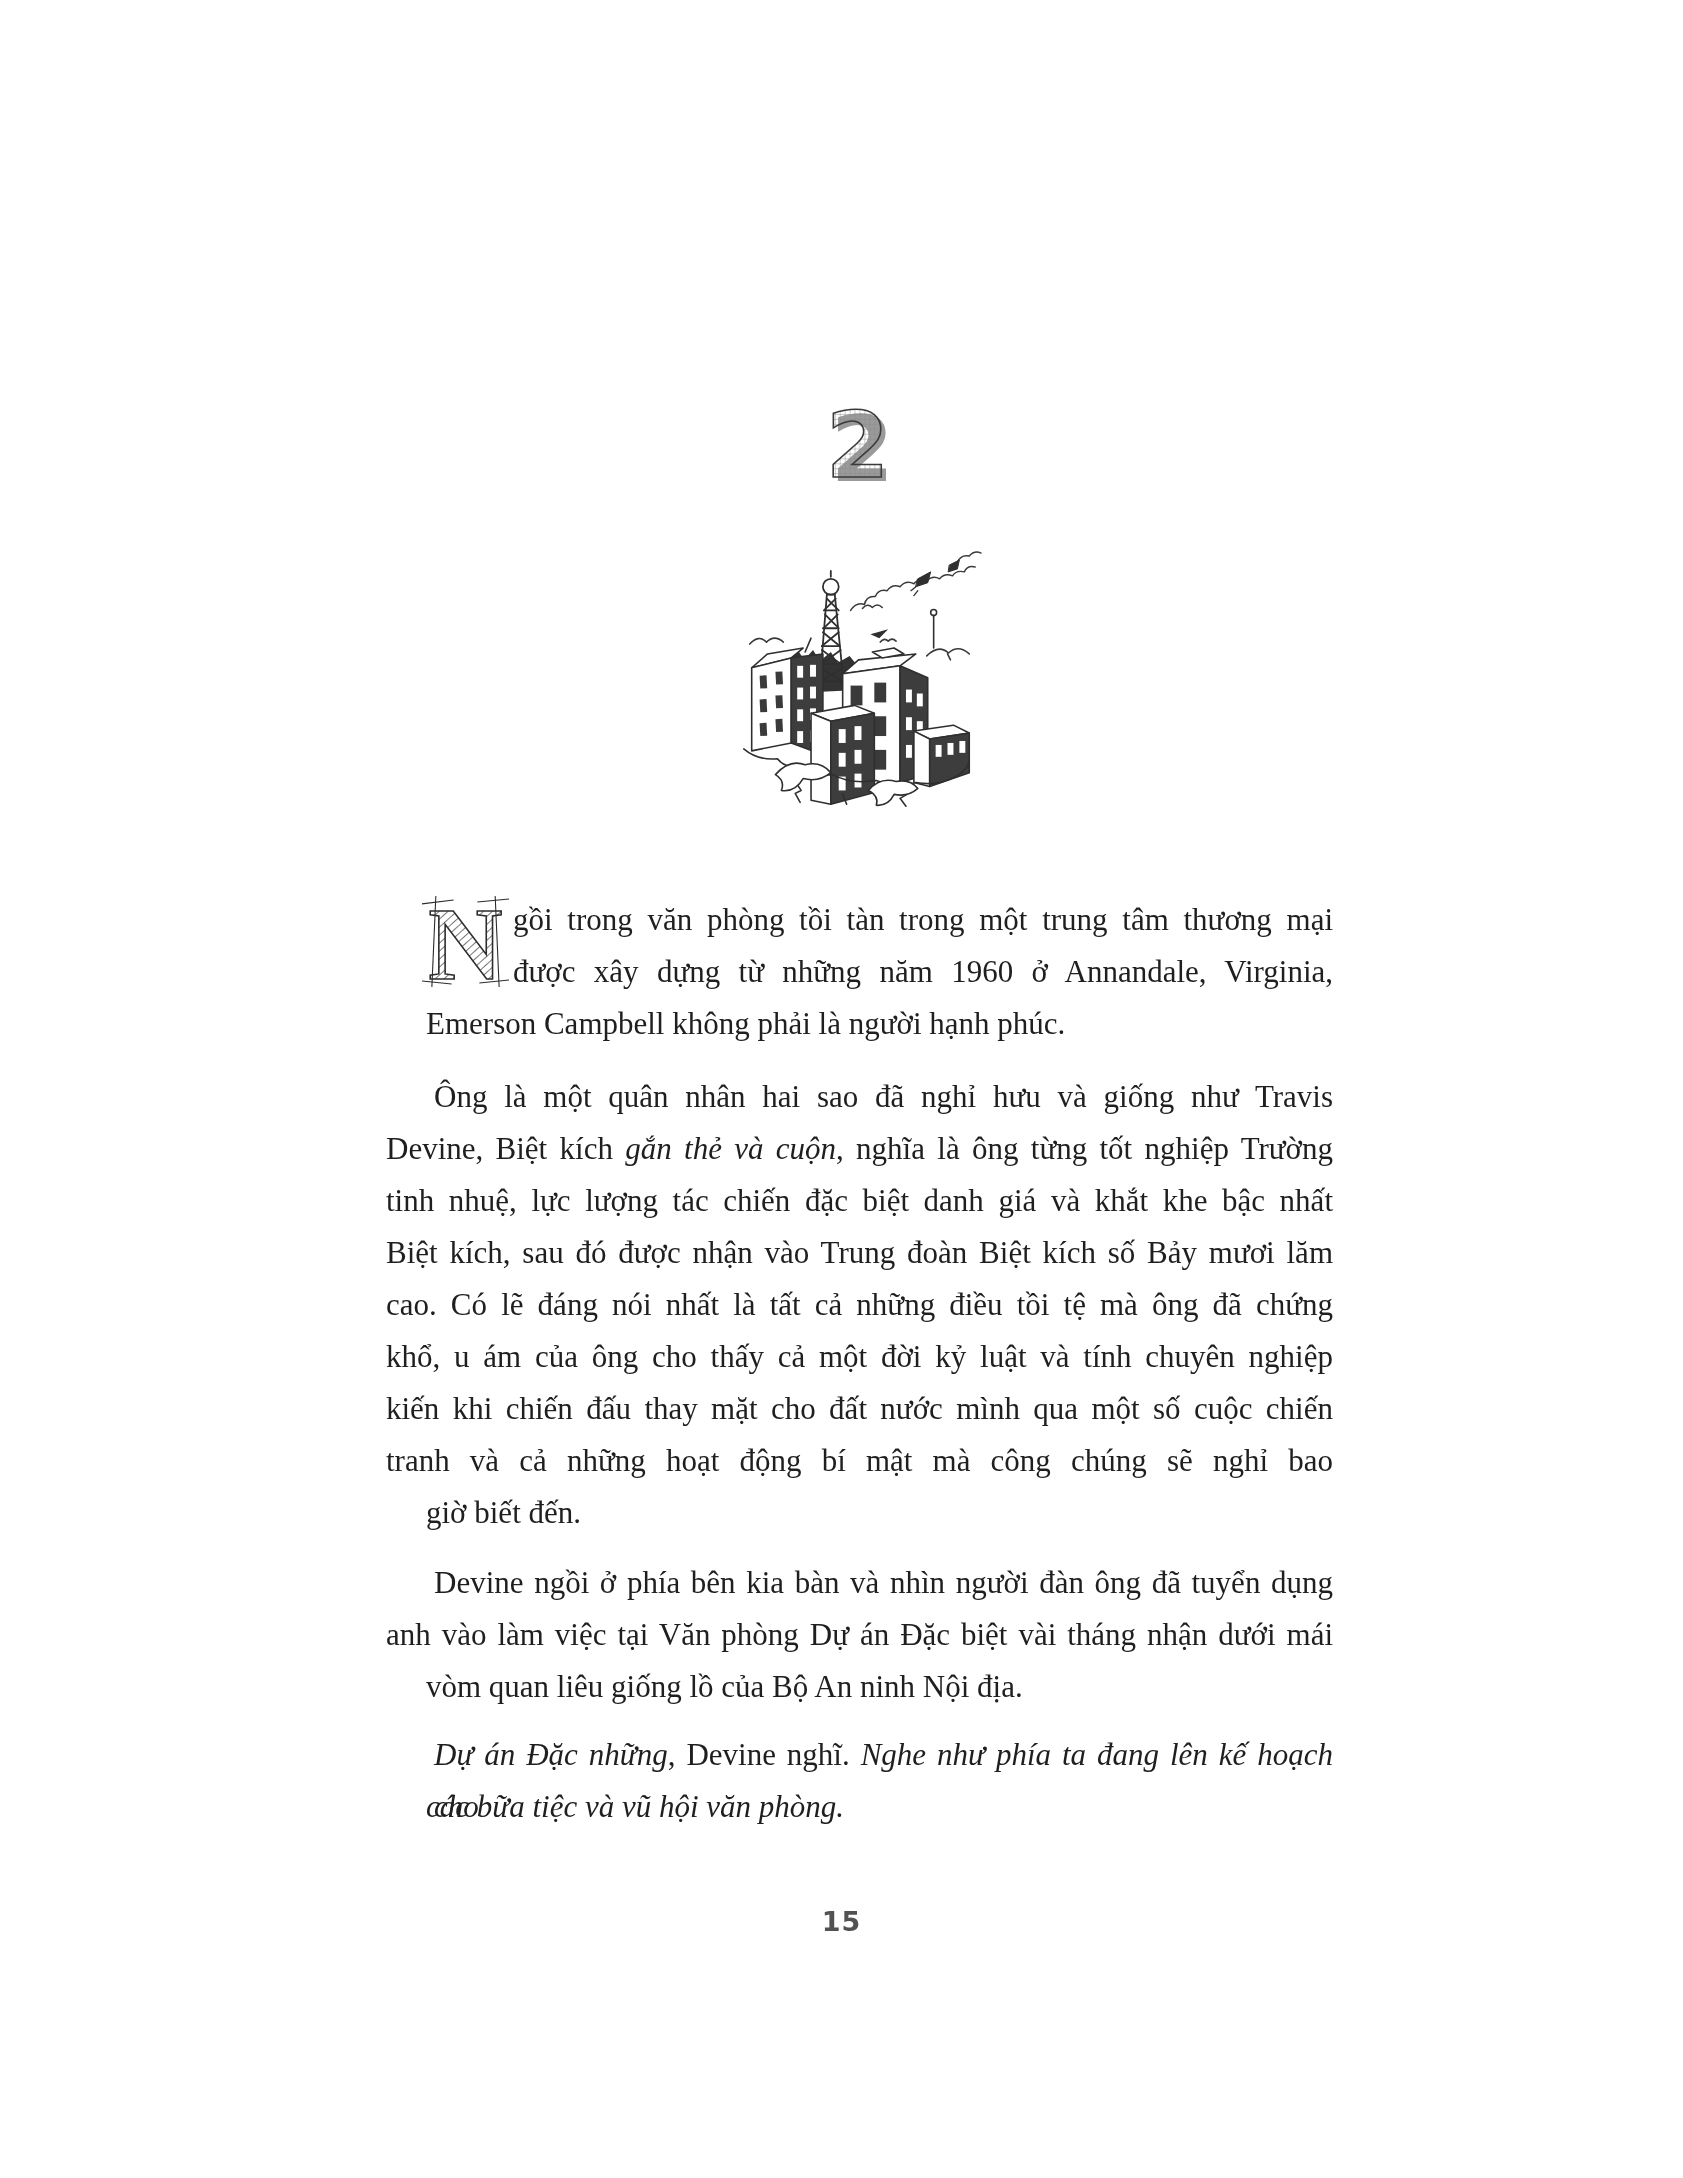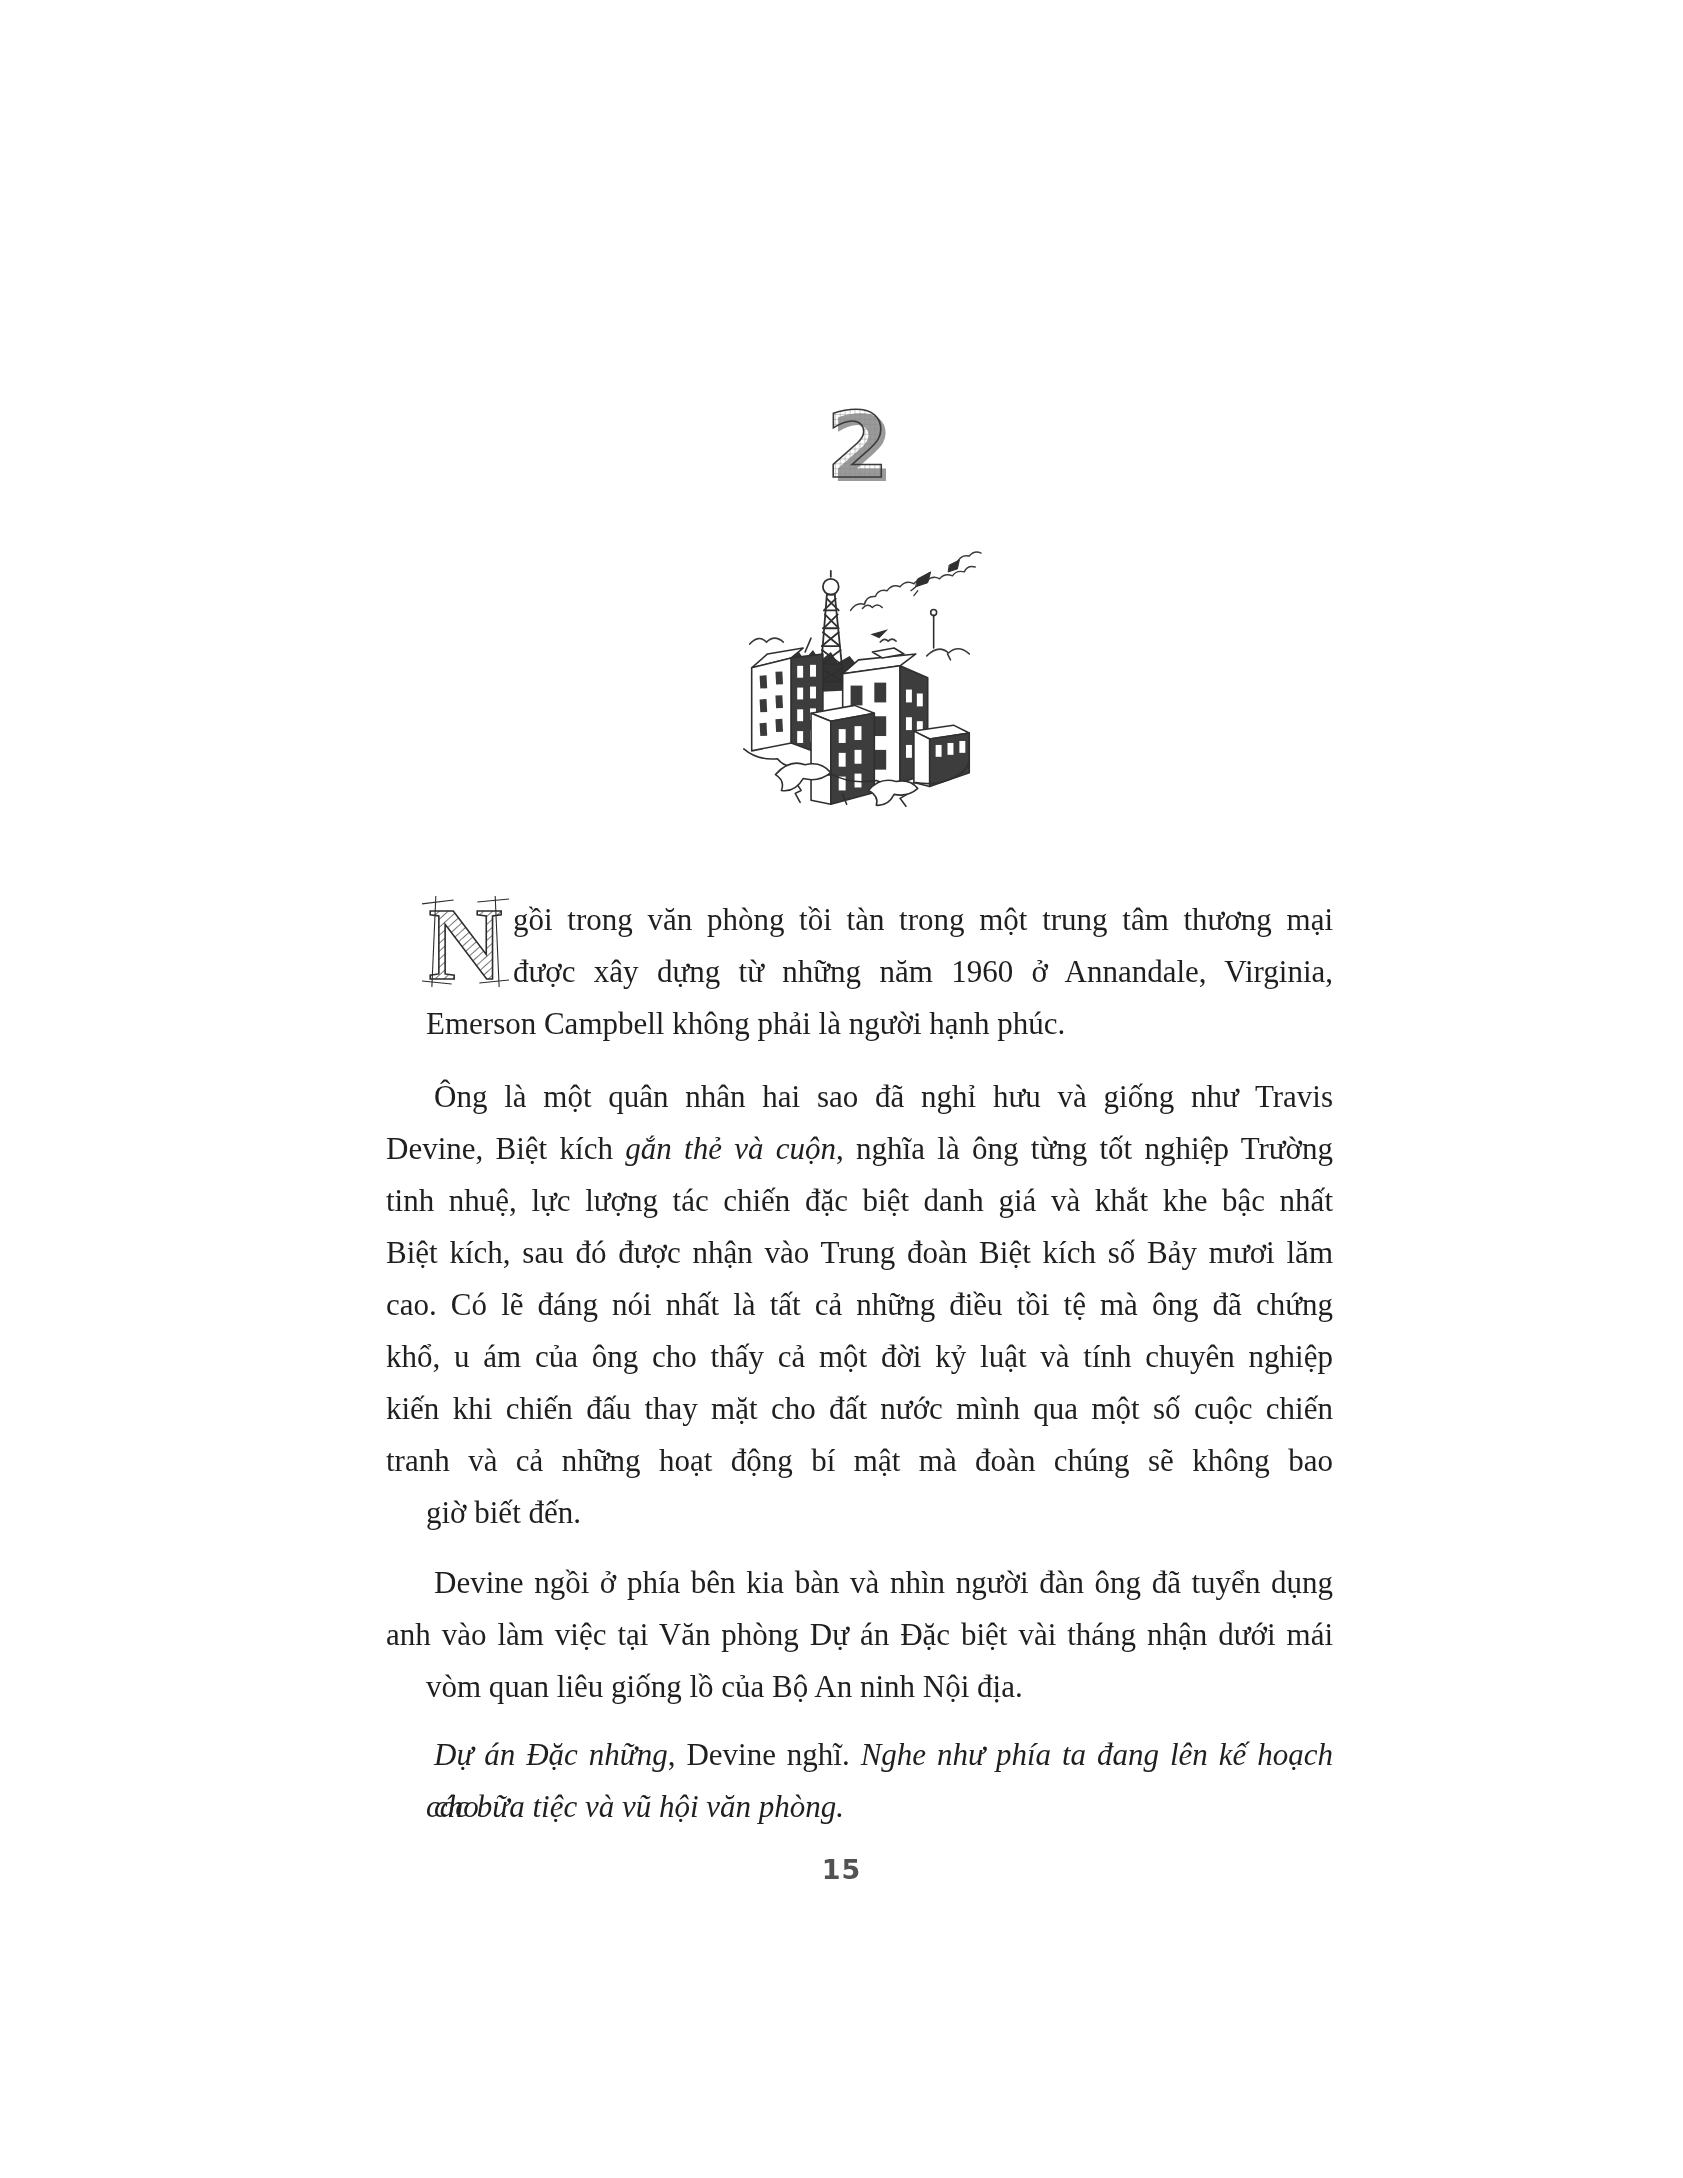--- a/index.html
+++ b/index.html
@@ -31,21 +31,21 @@
     height:52px;
   }
   .line.last{text-align-last:left;margin-left:40px;}
   .line.ind{padding-left:48px;}
   .line.dc{padding-left:127px;}
   .line em{font-style:italic;}
   
   .dropcap{position:absolute;left:34px;top:2px;width:91px;height:91px;}
   
   .pagenum{
-    position:absolute;top:1854px;left:0;width:1683px;
+    position:absolute;top:1906px;left:0;width:1683px;
     text-align:center;
     font-family:"DejaVu Sans", sans-serif;
     font-weight:bold;font-size:27px;color:#525252;letter-spacing:1px;
   }
   svg{display:block;}
 </style>
 </head>
 <body>
 
 <div class="page">
@@ -205,21 +205,21 @@
       </div>
 
     <div class="para p2">
         <div class="line ind"><span>Ông là một quân nhân hai sao đã nghỉ hưu và giống như Travis</span></div>
         <div class="line"><span>Devine, Biệt kích </span><em>gắn thẻ và cuộn</em><span>, nghĩa là ông từng tốt nghiệp Trường</span></div>
         <div class="line"><span>tinh nhuệ, lực lượng tác chiến đặc biệt danh giá và khắt khe bậc nhất</span></div>
         <div class="line"><span>Biệt kích, sau đó được nhận vào Trung đoàn Biệt kích số Bảy mươi lăm</span></div>
         <div class="line"><span>cao. Có lẽ đáng nói nhất là tất cả những điều tồi tệ mà ông đã chứng</span></div>
         <div class="line"><span>khổ, u ám của ông cho thấy cả một đời kỷ luật và tính chuyên nghiệp</span></div>
         <div class="line"><span>kiến khi chiến đấu thay mặt cho đất nước mình qua một số cuộc chiến</span></div>
-        <div class="line"><span>tranh và cả những hoạt động bí mật mà đoàn chúng sẽ không bao</span></div>
+        <div class="line"><span>tranh và cả những hoạt động bí mật mà công chúng sẽ nghỉ bao</span></div>
         <div class="line last"><span>giờ biết đến.</span></div>
       </div>
 
     <div class="para p3">
         <div class="line ind"><span>Devine ngồi ở phía bên kia bàn và nhìn người đàn ông đã tuyển dụng</span></div>
         <div class="line"><span>anh vào làm việc tại Văn phòng Dự án Đặc biệt vài tháng nhận dưới mái</span></div>
         <div class="line last"><span>vòm quan liêu giống lồ của Bộ An ninh Nội địa.</span></div>
       </div>
 
     <div class="para p4">

